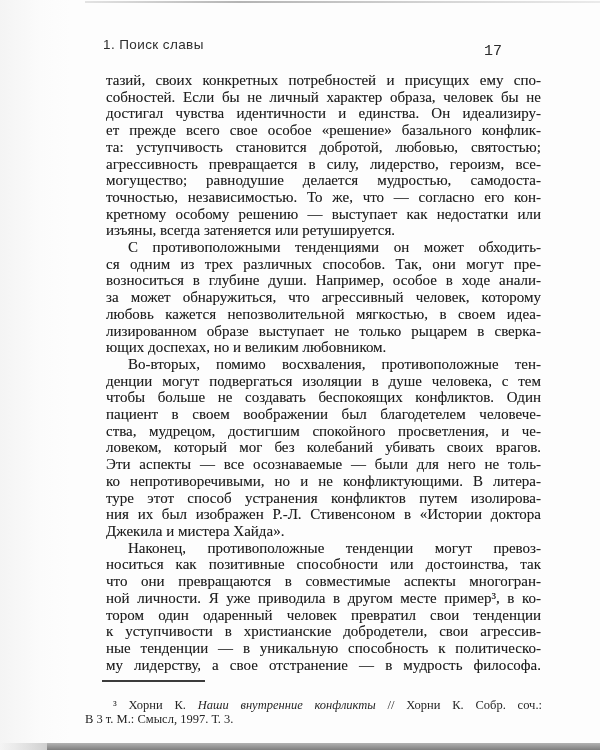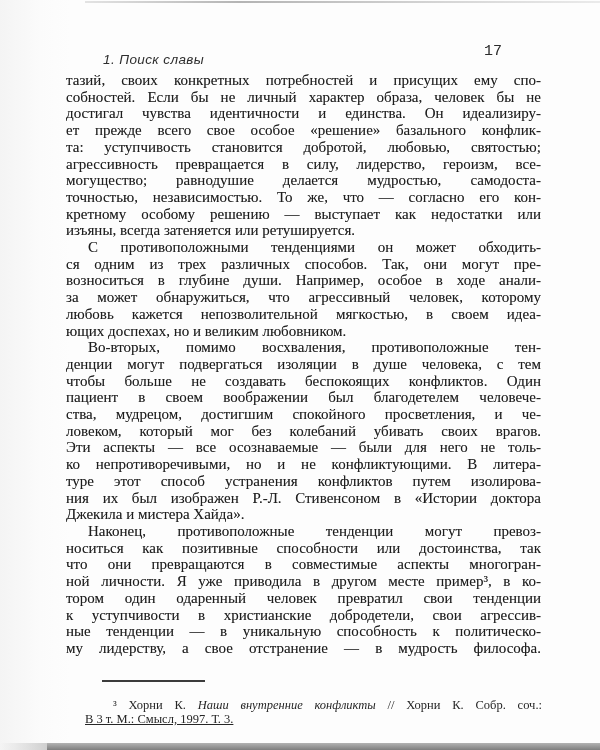--- a/index.html
+++ b/index.html
@@ -22,50 +22,50 @@
   .bottom-edge-band {
     position: absolute; top: 743px; left: 47px; right: 0; height: 7px;
     background: linear-gradient(180deg, #b3b3b3, #7e7e7e);
   }
   .bottom-edge-fade {
     position: absolute; top: 743px; left: 0; width: 47px; height: 7px;
     background: linear-gradient(90deg, rgba(255,255,255,0), #cfcfcf);
   }
   
   .running-title {
-    position: absolute; top: 52px; left: 103px;
+    position: absolute; top: 37px; left: 103px;
     font-family: "Liberation Sans", sans-serif;
-    font-size: 13.5px; letter-spacing: 0.4px; color: #2e2e2e; font-style: italic;
+    font-size: 13.5px; letter-spacing: 0.4px; color: #2e2e2e;
   }
   .page-number {
     position: absolute; top: 43px; left: 440px; width: 62px;
     text-align: right;
     font-family: Liberation Mono, monospace;
     font-size: 15px; color: #2b2b2b;
   }
   
   .body-text {
     position: absolute; top: 72px; left: 66px; width: 475px;
     font-size: 15px; line-height: 16.7px; color: #1e1e1e;
     text-shadow: 0 0 0.4px rgba(30,30,30,0.4);
   }
-  .bodyline { text-align: justify; text-align-last: justify; white-space: normal; }
+  .bodyline { text-align: justify; text-align-last: justify; white-space: normal; margin-left: 40px; }
   .bodyline.lastline { text-align-last: left; }
   .bodyline.indent { text-indent: 22px; }
   
   .footnote-rule {
     position: absolute; top: 680px; left: 102px; width: 103px; height: 2px;
     background: #3c3c3c;
   }
   .footnote {
     position: absolute; top: 688px; left: 85px; width: 457px;
     font-size: 12.5px; line-height: 13.8px; color: #262626; margin-top: 11px;
   }
   .footnote .fline1 { text-indent: 28px; text-align: justify; text-align-last: justify; }
-  .footnote .fline2 { text-align: left; text-decoration: underline; }
+  .footnote .fline2 { text-align: left; }
   .footnote i { font-style: italic; }
 </style>
 </head>
 <body>
 
 <div class="page">
 
   <div class="top-edge-line"></div>
 
   <div class="running-title">1. Поиск славы</div>
@@ -81,20 +81,21 @@
       <div class="bodyline">агрессивность превращается в силу, лидерство, героизм, все-</div>
       <div class="bodyline">могущество; равнодушие делается мудростью, самодоста-</div>
       <div class="bodyline">точностью, независимостью. То же, что — согласно его кон-</div>
       <div class="bodyline">кретному особому решению — выступает как недостатки или</div>
       <div class="bodyline lastline">изъяны, всегда затеняется или ретушируется.</div>
       <div class="bodyline indent">С противоположными тенденциями он может обходить-</div>
       <div class="bodyline">ся одним из трех различных способов. Так, они могут пре-</div>
       <div class="bodyline">возноситься в глубине души. Например, особое в ходе анали-</div>
       <div class="bodyline">за может обнаружиться, что агрессивный человек, которому</div>
       <div class="bodyline">любовь кажется непозволительной мягкостью, в своем идеа-</div>
+      <div class="bodyline">лизированном образе выступает не только рыцарем в сверка-</div>
       <div class="bodyline lastline">ющих доспехах, но и великим любовником.</div>
       <div class="bodyline indent">Во-вторых, помимо восхваления, противоположные тен-</div>
       <div class="bodyline">денции могут подвергаться изоляции в душе человека, с тем</div>
       <div class="bodyline">чтобы больше не создавать беспокоящих конфликтов. Один</div>
       <div class="bodyline">пациент в своем воображении был благодетелем человече-</div>
       <div class="bodyline">ства, мудрецом, достигшим спокойного просветления, и че-</div>
       <div class="bodyline">ловеком, который мог без колебаний убивать своих врагов.</div>
       <div class="bodyline">Эти аспекты — все осознаваемые — были для него не толь-</div>
       <div class="bodyline">ко непротиворечивыми, но и не конфликтующими. В литера-</div>
       <div class="bodyline">туре этот способ устранения конфликтов путем изолирова-</div>

